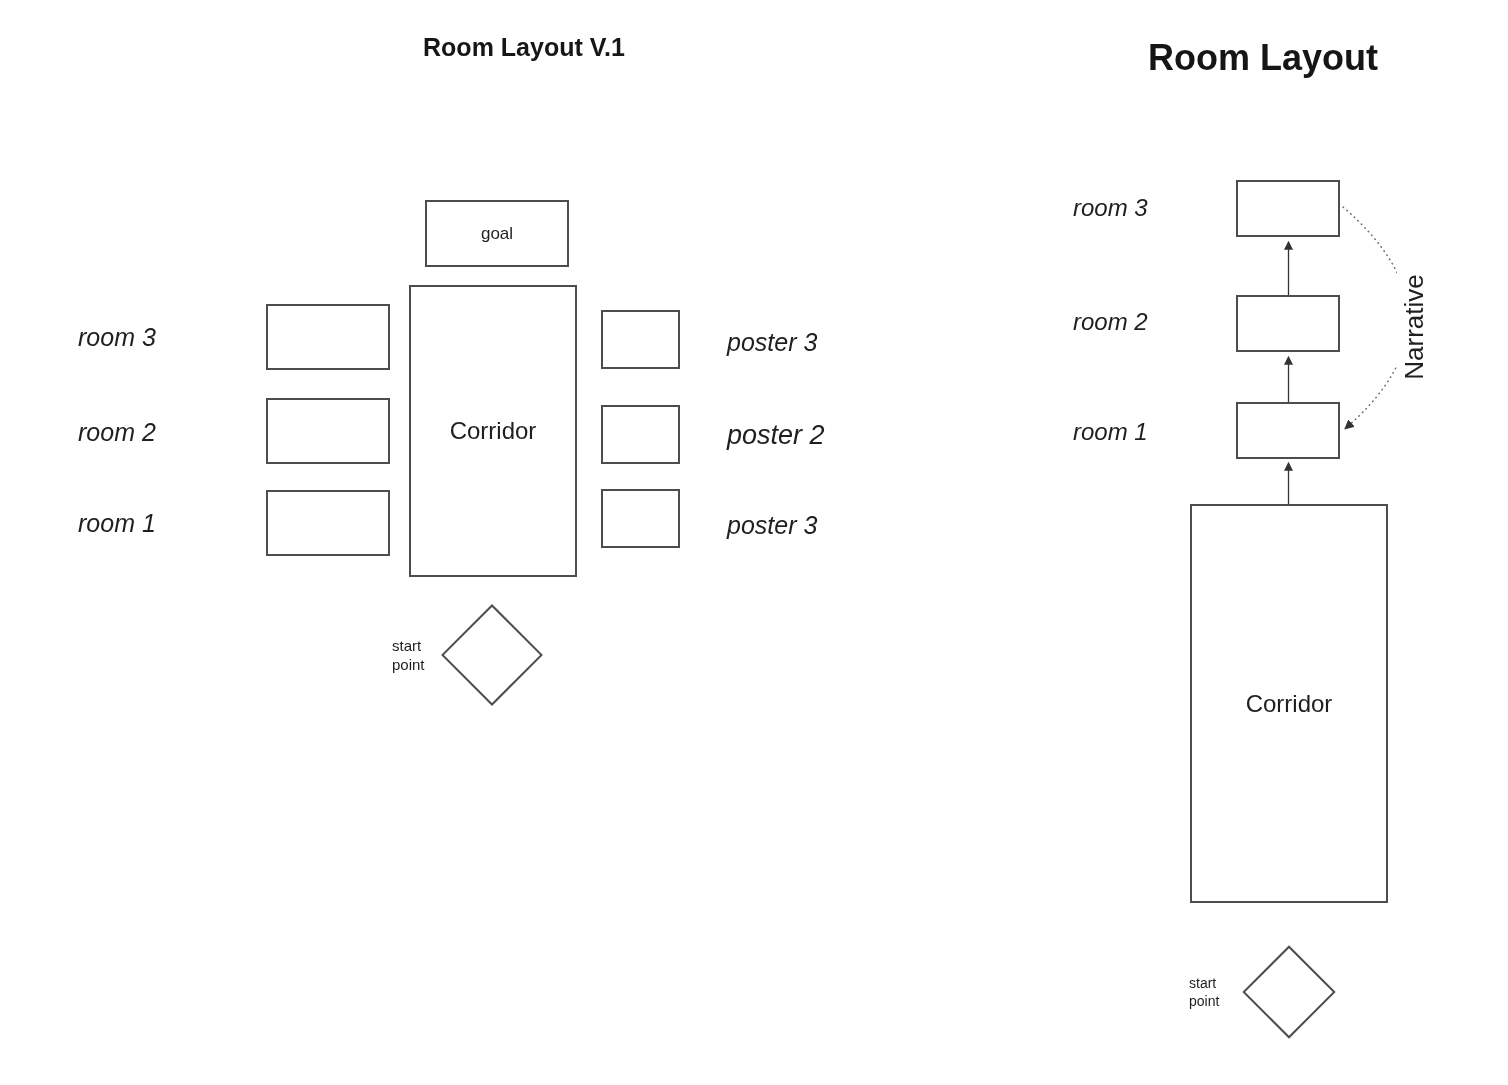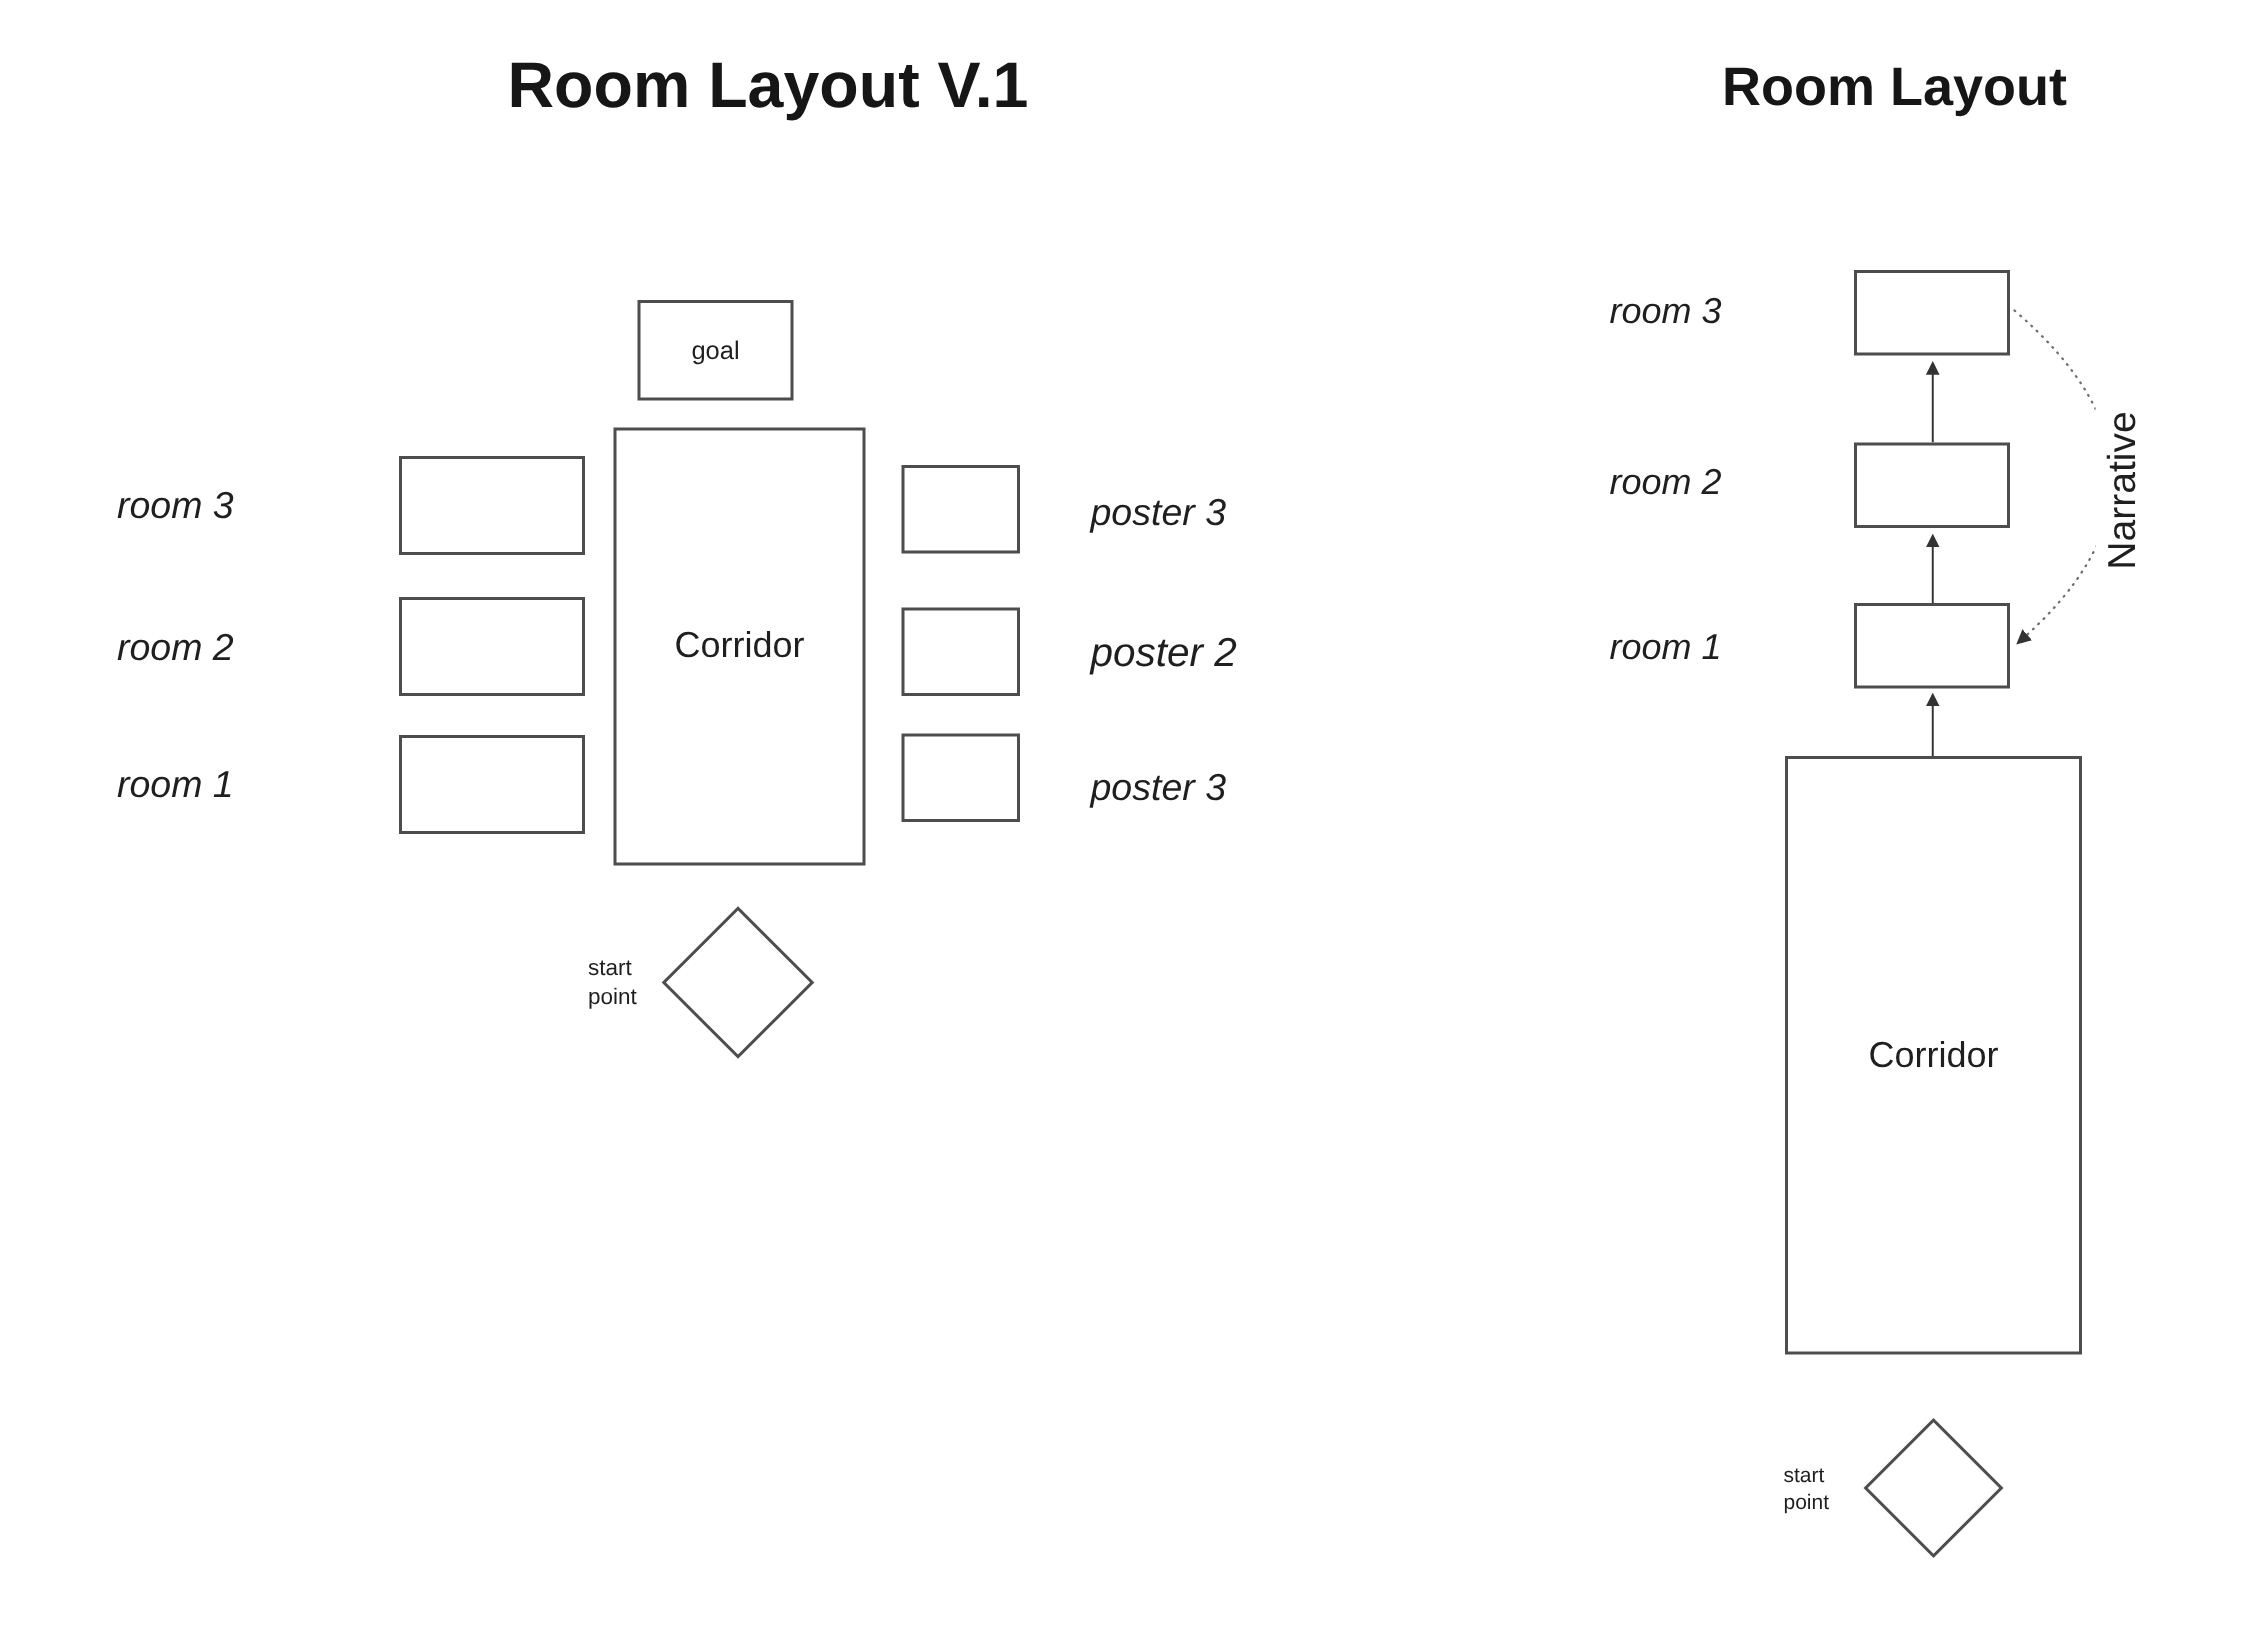--- a/index.html
+++ b/index.html
@@ -61,23 +61,23 @@
   svg.connectors line{stroke:var(--line);stroke-width:1.3;}
   svg.connectors path.arc{stroke:var(--dotted);stroke-width:1.5;fill:none;
     stroke-dasharray:0.6 4.4;stroke-linecap:round;}
   svg .ah{fill:var(--line);}
 </style>
 </head>
 <body>
 
 <div class="canvas">
 
-  <div class="title" style="left:212px;top:33px;width:600px;font-size:43px;">Room Layout V.1</div>
+  <div class="title" style="left:224px;top:33px;width:600px;font-size:25px;">Room Layout V.1</div>
 
-  <div class="box" style="left:425px;top:200px;width:104px;height:67px;font-size:17px;">
+  <div class="box" style="left:425px;top:200px;width:144px;height:67px;font-size:17px;">
     <span>goal</span>
   </div>
 
   <div class="box" style="left:409px;top:285px;width:168px;height:292px;font-size:24px;">
     <span>Corridor</span>
   </div>
 
   <div class="box" style="left:266px;top:304px;width:124px;height:66px;"></div>
   <div class="box" style="left:266px;top:398px;width:124px;height:66px;"></div>
   <div class="box" style="left:266px;top:490px;width:124px;height:66px;"></div>

